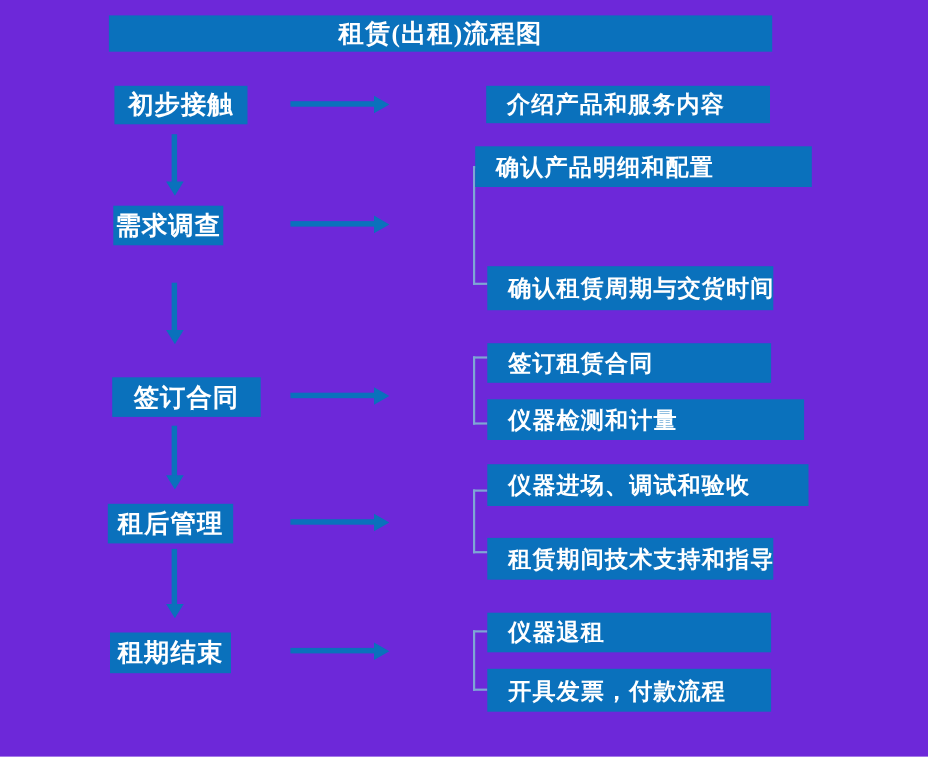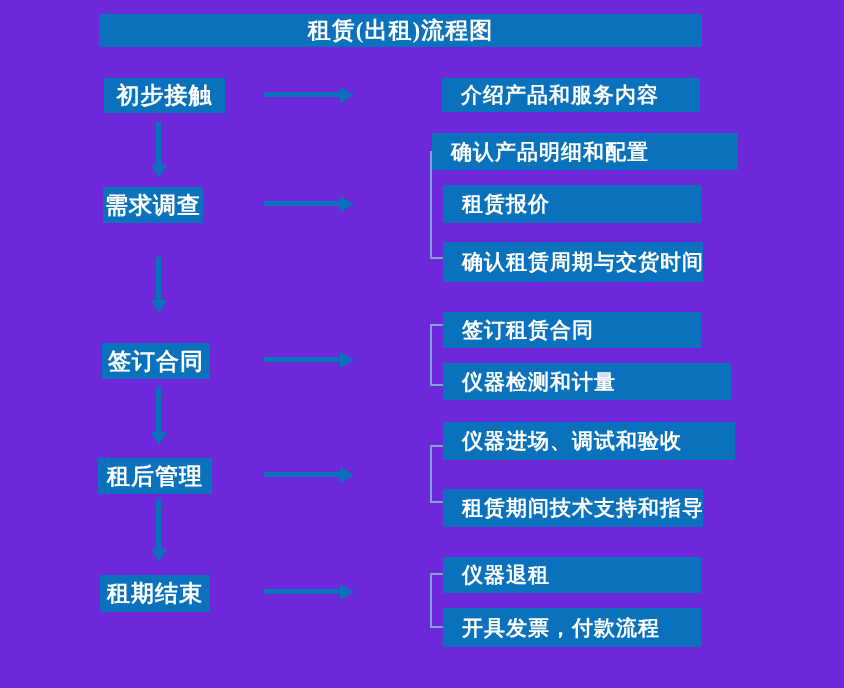--- a/index.html
+++ b/index.html
@@ -27,21 +27,21 @@
 </style>
 </head>
 <body>
 
 <div id="canvas">
 
   <div class="box titlebar" style="left:99px;top:14px;width:603px;height:33px;">租赁(出租)流程图</div>
 
   <div class="box lbox" style="left:104px;top:78px;width:121px;height:35px;">初步接触</div>
   <div class="box lbox" style="left:103px;top:187px;width:100px;height:36px;">需求调查</div>
-  <div class="box lbox" style="left:102px;top:343px;width:108px;height:36px;">签订合同</div>
+  <div class="box lbox" style="left:102px;top:343px;width:135px;height:36px;">签订合同</div>
   <div class="box lbox" style="left:98px;top:458px;width:114px;height:36px;">租后管理</div>
   <div class="box lbox" style="left:100px;top:575px;width:110px;height:37px;">租期结束</div>
 
   <div class="varrow" style="left:151px;top:122px;height:56px;">
     <div class="shaft"></div>
     <div class="head"></div>
   </div>
   <div class="varrow" style="left:151px;top:257px;height:56px;">
     <div class="shaft"></div>
     <div class="head"></div>
@@ -77,21 +77,20 @@
   </div>
 
   <div class="bracket" style="top:151px;height:108px;"></div>
   <div class="bracket" style="top:324px;height:62px;"></div>
   <div class="bracket" style="top:445px;height:58px;"></div>
   <div class="bracket" style="top:573px;height:55px;"></div>
 
   <div class="box rbox" style="left:442px;top:78px;width:258px;height:34px;">介绍产品和服务内容</div>
 
   <div class="box rbox" style="left:432px;top:133px;width:306px;height:37px;">确认产品明细和配置</div>
-  <div class="box rbox" style="left:443px;top:185px;width:258px;height:38px;">租赁报价</div>
   <div class="box rbox" style="left:443px;top:242px;width:260px;height:40px;">确认租赁周期与交货时间</div>
 
   <div class="box rbox" style="left:443px;top:312px;width:258px;height:36px;">签订租赁合同</div>
   <div class="box rbox" style="left:443px;top:363px;width:288px;height:37px;">仪器检测和计量</div>
 
   <div class="box rbox" style="left:443px;top:422px;width:292px;height:38px;">仪器进场、调试和验收</div>
   <div class="box rbox" style="left:443px;top:557px;width:258px;height:36px;">仪器退租</div>
 
   <div class="box rbox" style="left:443px;top:489px;width:260px;height:38px;">租赁期间技术支持和指导</div>
   <div class="box rbox" style="left:443px;top:608px;width:258px;height:39px;">开具发票，付款流程</div>

